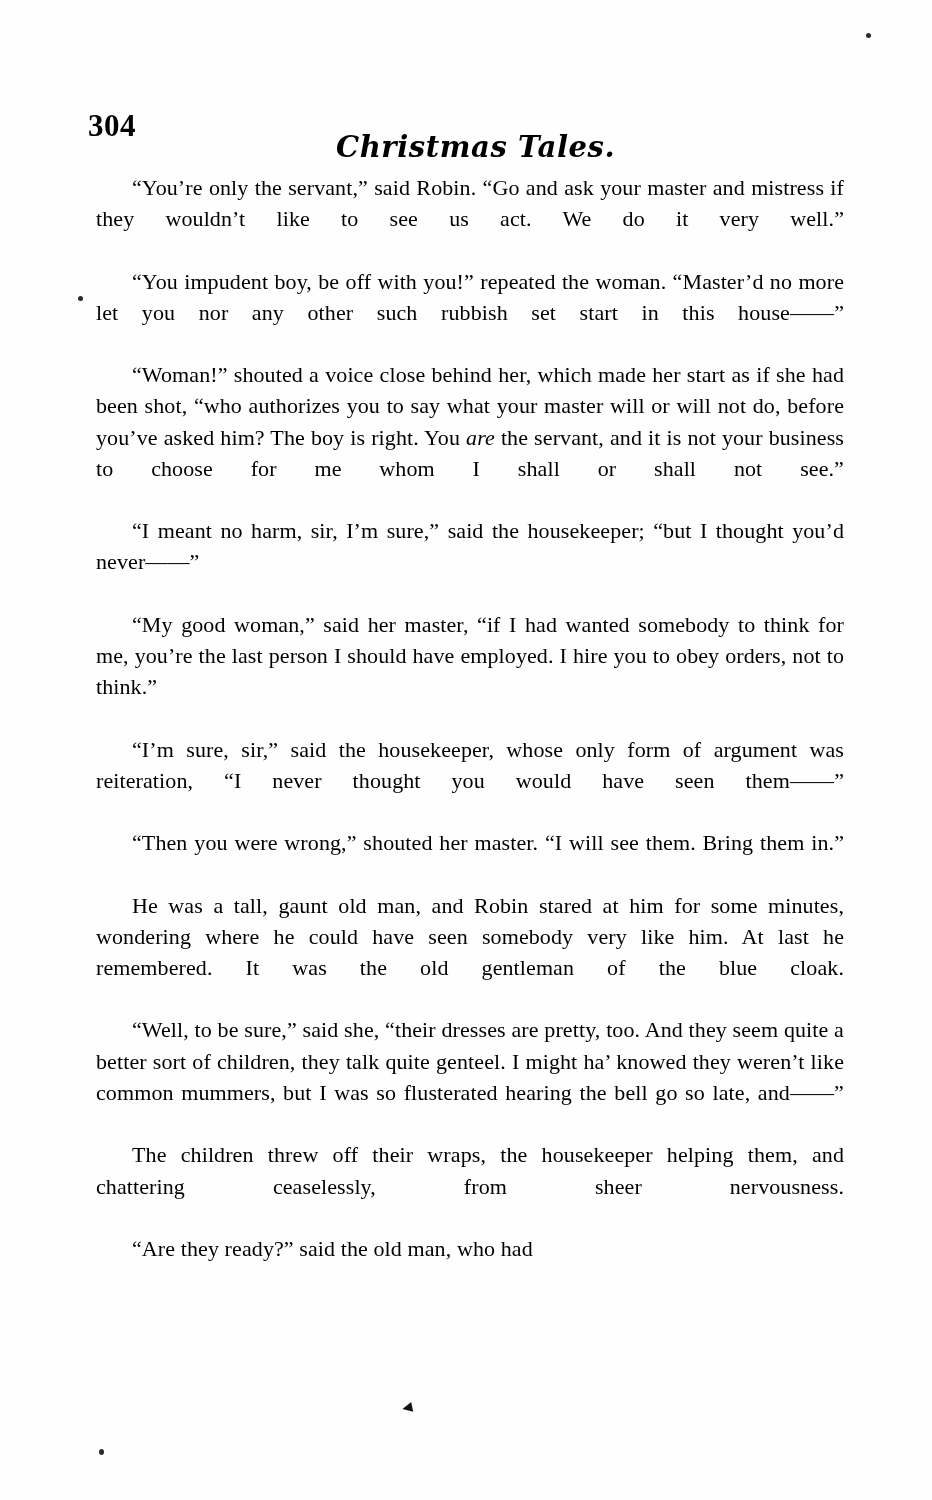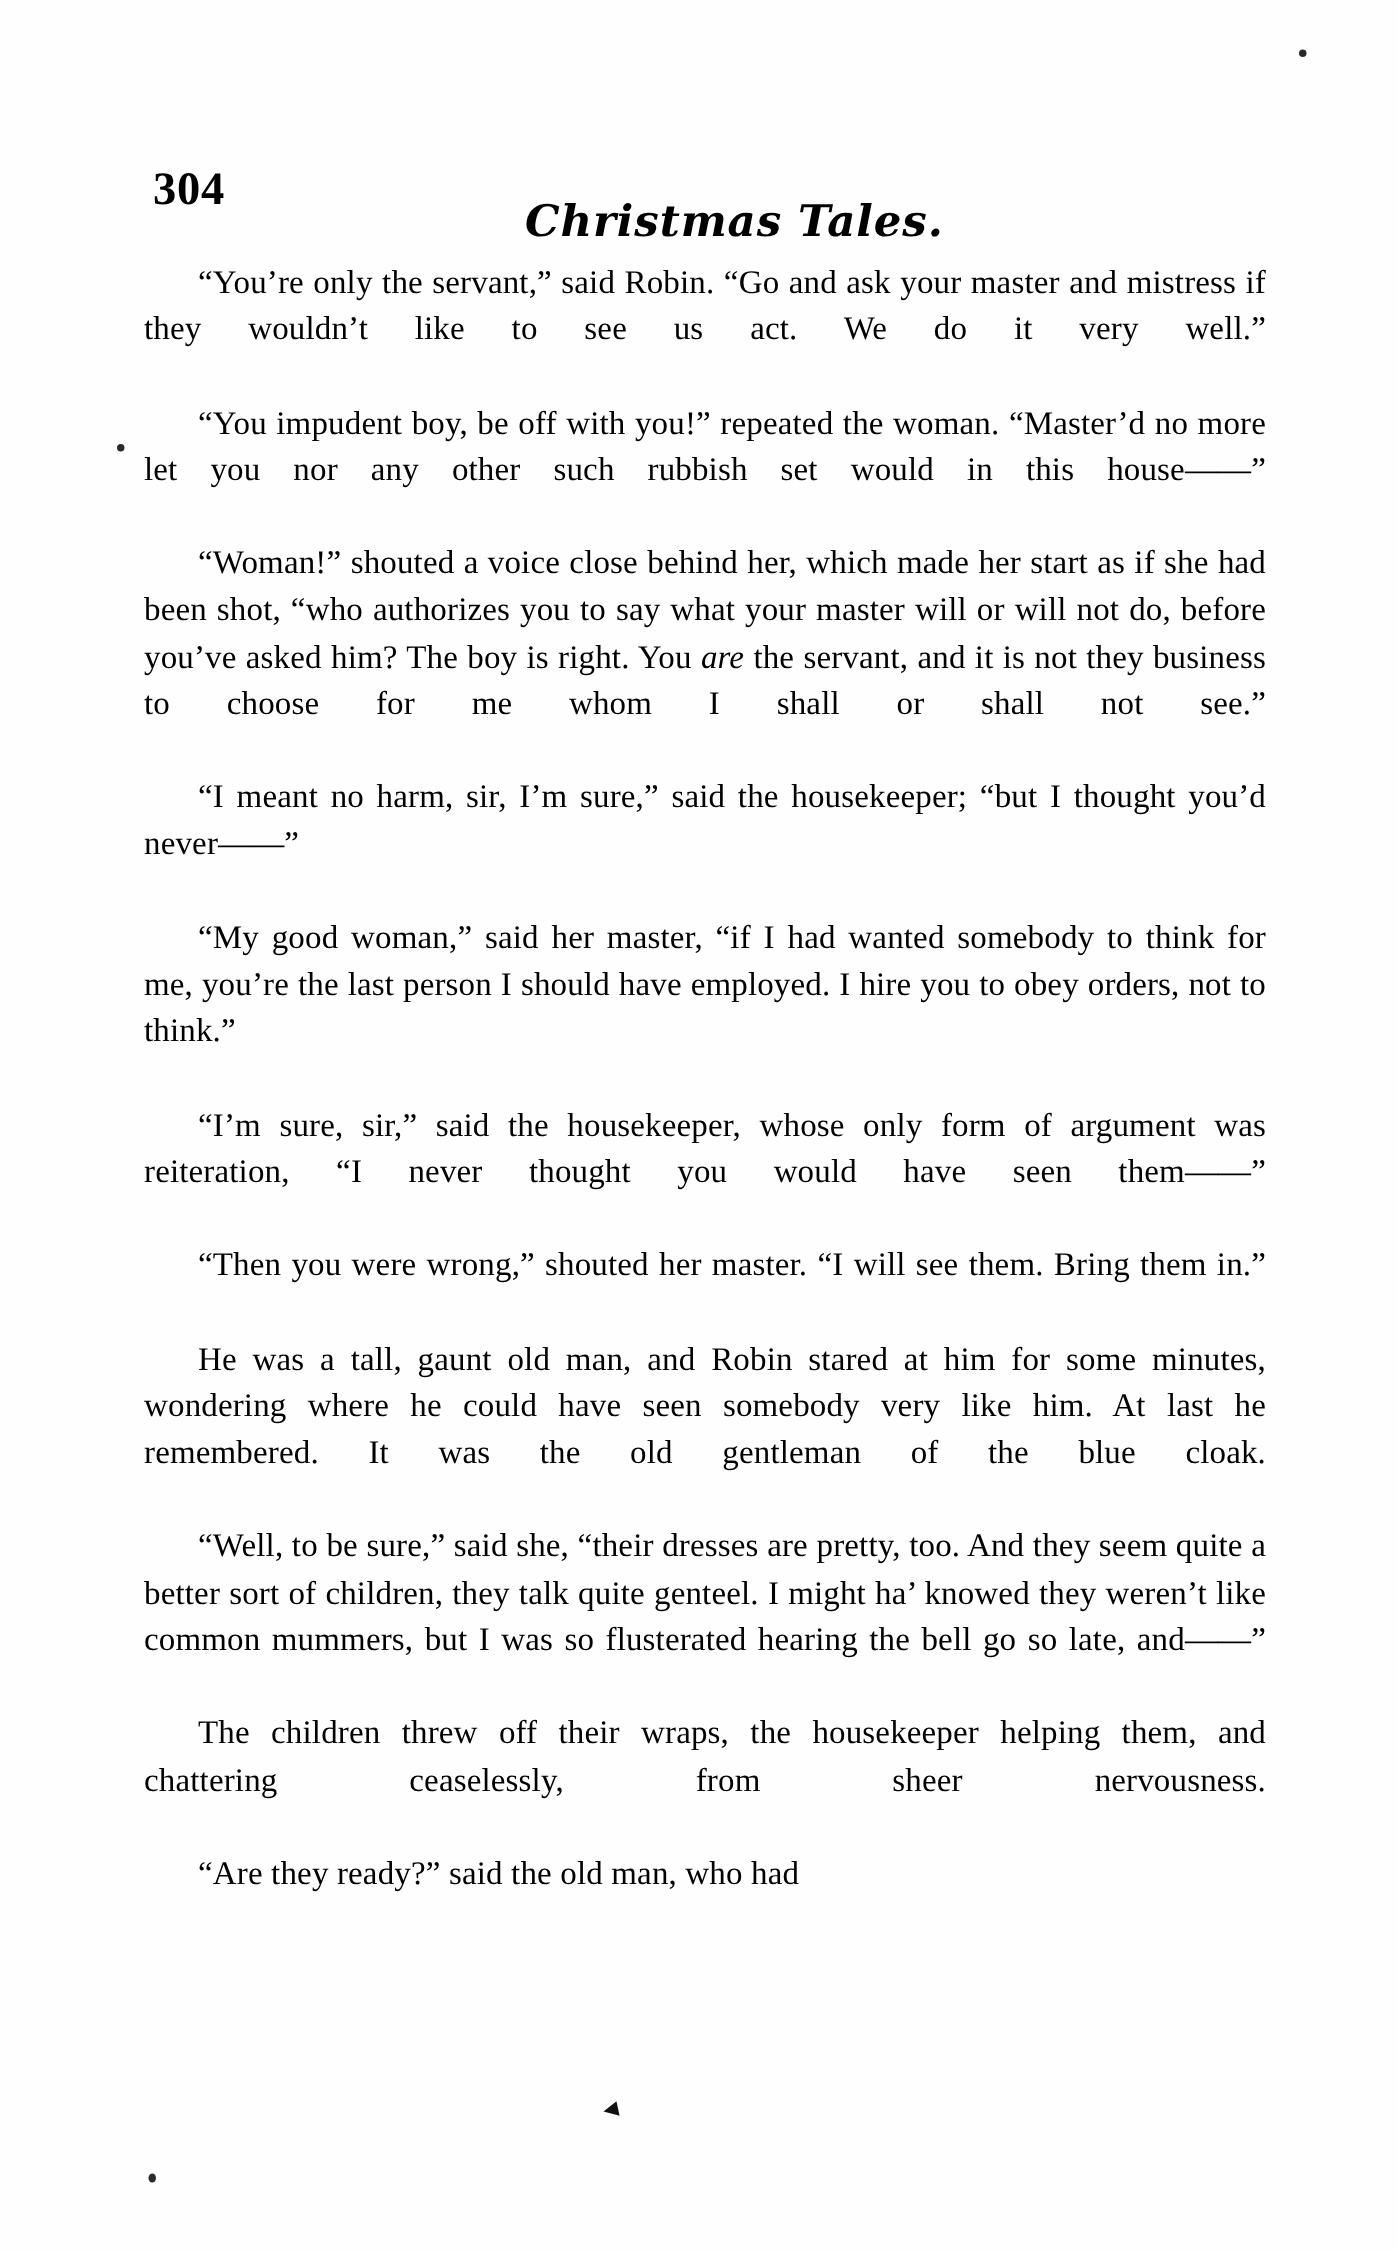--- a/index.html
+++ b/index.html
@@ -27,21 +27,21 @@
     background: #2a2a2a;
     border-radius: 50%;
   }
   .speck-tr { width: 5px; height: 5px; top: 33px; left: 866px; }
   .speck-ml { width: 5px; height: 5px; top: 296px; left: 78px; }
   .speck-bl { width: 5px; height: 6px; top: 1449px; left: 99px; }
 
   header.page-header {
     position: absolute;
     top: 108px;
-    left: 102px;
+    left: 88px;
     width: 740px;
     height: 40px;
     text-align: center;
   }
   .folio {
     position: absolute;
     left: 0;
     top: 0;
     font-size: 31px;
     font-weight: bold;
@@ -111,22 +111,22 @@
   <span class="speck speck-ml"></span>
   <span class="speck speck-bl"></span>
 
   <header class="page-header">
     <span class="folio">304</span>
     <span class="running-title">Christmas Tales.</span>
   </header>
 
   <div class="body-text">
     <p>“You’re only the servant,” said Robin.   “Go and ask your master and mistress if they wouldn’t like to see us act.   We do it very well.”</p>
-    <p>“You impudent boy, be off with you!” repeated the woman.   “Master’d no more let you nor any other such rubbish set would in this house——”</p>
-    <p><span>“Woman!” shouted a voice close behind her, which made her start as if she had been shot, “who authorizes you to say what your master will or will not do, before you’ve asked him? The boy is right.   You </span><em>are</em><span> the servant, and it is not they business to choose for me whom I shall or shall not see.”</span></p>
+    <p>“You impudent boy, be off with you!” repeated the woman.   “Master’d no more let you nor any other such rubbish set start in this house——”</p>
+    <p><span>“Woman!” shouted a voice close behind her, which made her start as if she had been shot, “who authorizes you to say what your master will or will not do, before you’ve asked him? The boy is right.   You </span><em>are</em><span> the servant, and it is not your business to choose for me whom I shall or shall not see.”</span></p>
     <p>“I meant no harm, sir, I’m sure,” said the housekeeper; “but I thought you’d never——”</p>
     <p>“My good woman,” said her master, “if I had wanted somebody to think for me, you’re the last person I should have employed.  I hire you to obey orders, not to think.”</p>
     <p>“I’m sure, sir,” said the housekeeper, whose only form of argument was reiteration, “I never thought you would have seen them——”</p>
     <p>“Then you were wrong,” shouted her master. “I will see them.   Bring them in.”</p>
     <p>He was a tall, gaunt old man, and Robin stared at him for some minutes, wondering where he could have seen somebody very like him.   At last he remembered.   It was the old gentleman of the blue cloak.</p>
     <p>“Well, to be sure,” said she, “their dresses are pretty, too.   And they seem quite a better sort of children, they talk quite genteel.  I might ha’ knowed they weren’t like common mummers, but I was so flusterated hearing the bell go so late, and——”</p>
     <p>The children threw off their wraps, the housekeeper helping them, and chattering ceaselessly, from sheer nervousness.</p>
     <p class="lastline">“Are they ready?” said the old man, who had</p>
   </div>
 

